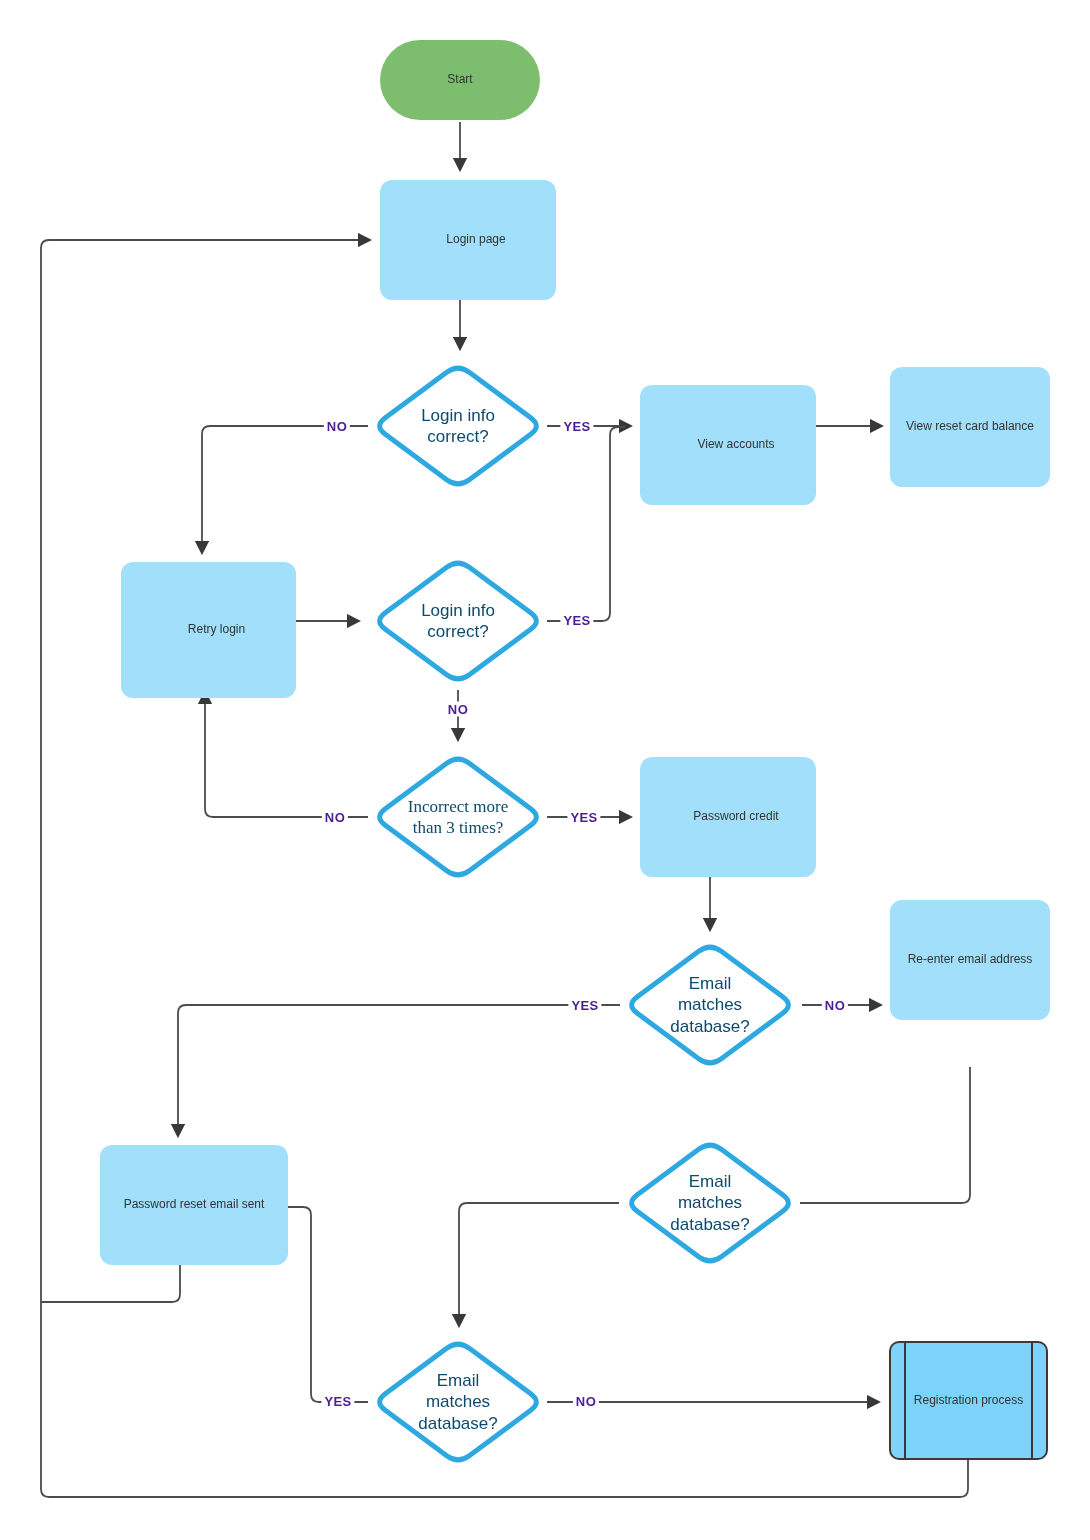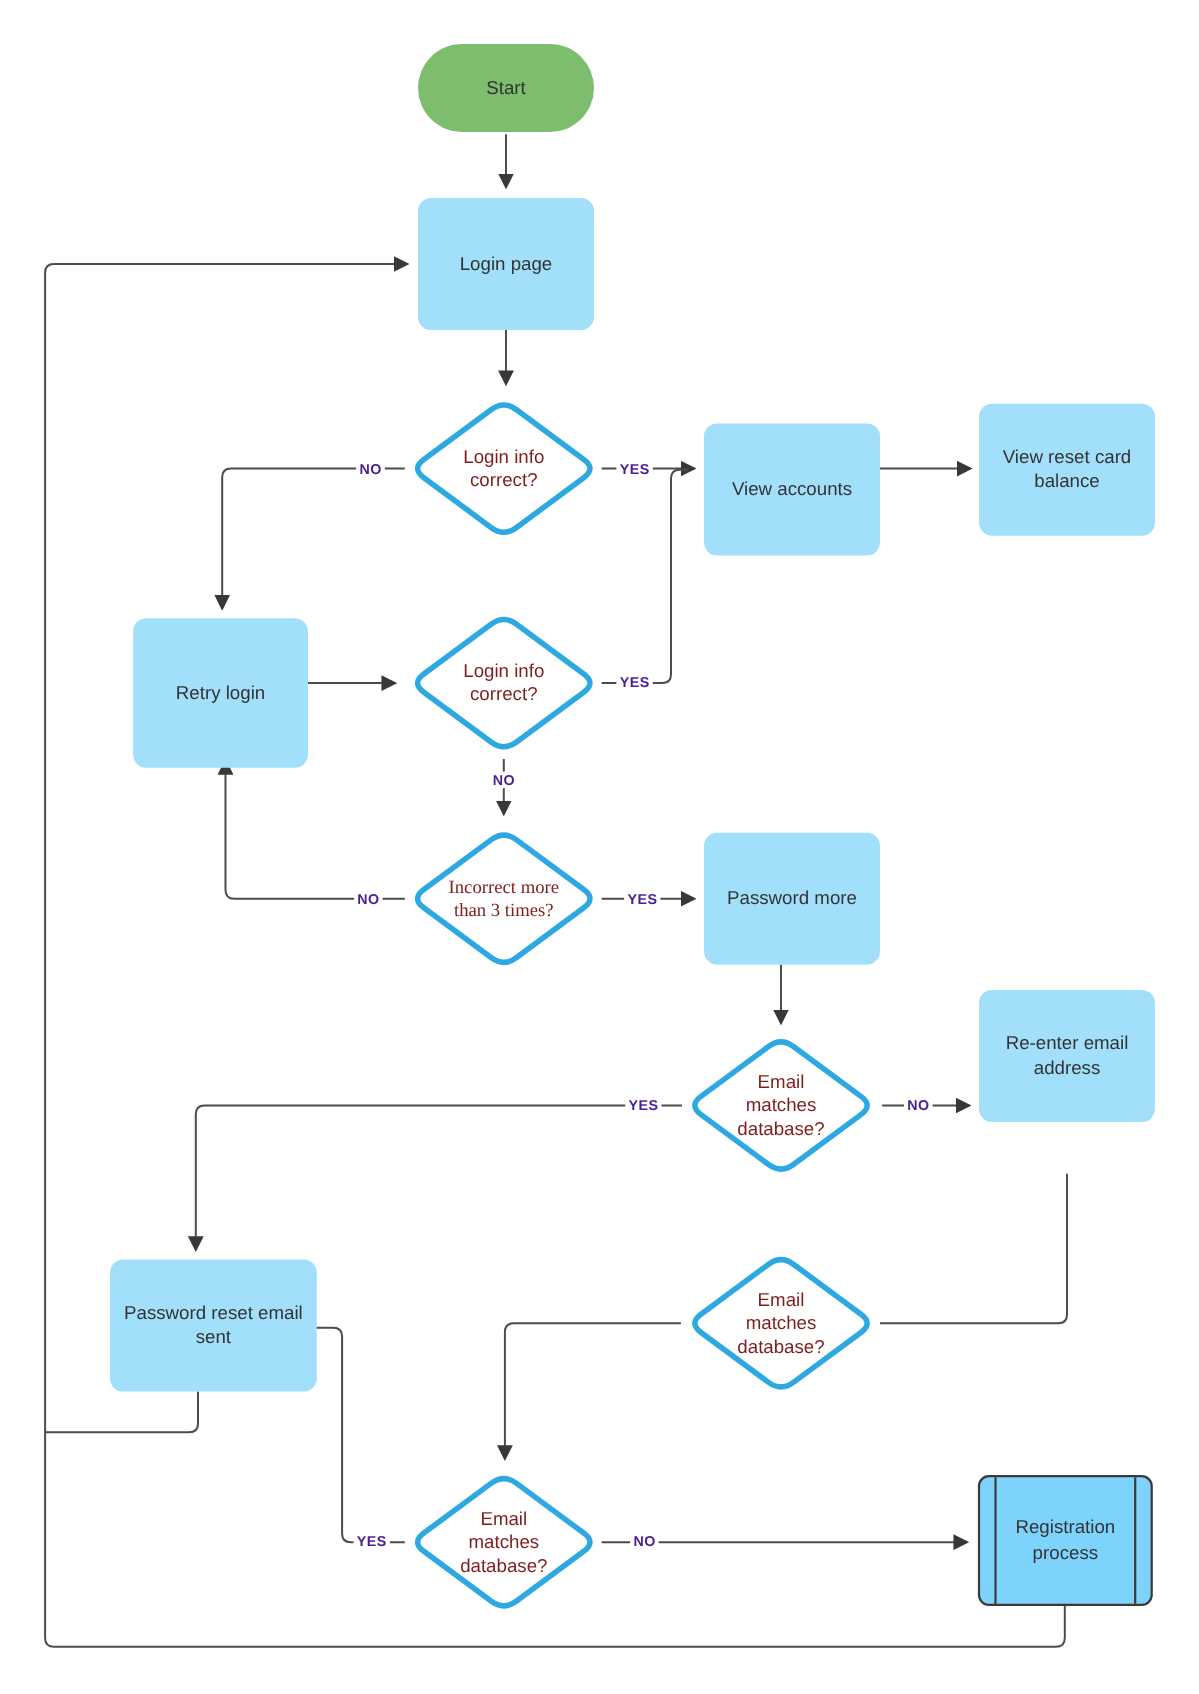--- a/index.html
+++ b/index.html
@@ -3,32 +3,32 @@
 <meta charset="utf-8">
 <style>
   html,body{margin:0;padding:0;background:#fff;}
   .stage{
     position:relative;width:1090px;height:1540px;background:#fff;overflow:hidden;
     font-family:"Liberation Sans", sans-serif;
   }
   .edges{position:absolute;left:0;top:0;width:1090px;height:1540px;}
   .node{
     position:absolute;display:flex;align-items:center;justify-content:center;
-    text-align:center;font-size:17px;color:#333;line-height:1.3;
+    text-align:center;font-size:12px;color:#333;line-height:1.3;
   }
-  .proc{background:#A1DFFB;border-radius:12px;}
+  .proc{background:#A1DFFB;border-radius:12px;padding-left:16px;}
   .terminator{background:#7CBE6D;border-radius:40px;}
   .predef{background:#7dd3fc;border:2px solid #3E3939;border-radius:10px;box-sizing:border-box;}
   .stripe{position:absolute;top:0;bottom:0;width:2px;background:#3E3939;}
   .stripe.l{left:13px;} .stripe.r{right:13px;}
   .diamond{position:absolute;width:176px;height:134px;}
   .diamond svg{position:absolute;left:0;top:0;}
   .diamond .dlabel{
     position:absolute;left:50%;top:50%;transform:translate(-50%,-50%);
-    width:108px;text-align:center;font-size:17px;color:#7f1d1d;line-height:1.25;
+    width:108px;text-align:center;font-size:17px;color:#0c4a6e;line-height:1.25;
   }
   .dlabel.narrow{width:96px;}
   .elabel{
     position:absolute;transform:translate(-50%,-50%);
     font-size:13px;font-weight:bold;color:#4c1d95;background:#fff;
     padding:0 3px;letter-spacing:0.4px;white-space:nowrap;
   }
 </style>
 </head>
 <body>
@@ -99,21 +99,21 @@
   </div>
 
   <div class="diamond" style="left:370px;top:750px;font-family:Liberation Serif, serif;">
     <svg width="176" height="134" viewBox="0 0 176 134">
       <path d="M76.7,13.3 Q88,5 99.3,13.3 L160.7,58.7 Q172,67 160.7,75.3 L99.3,120.7 Q88,129 76.7,120.7 L15.3,75.3 Q4,67 15.3,58.7 Z" fill="#FFFFFF" stroke="#2EA8E0" stroke-width="5" stroke-linejoin="round"></path>
     </svg>
     <span class="dlabel">Incorrect more than 3 times?</span>
   </div>
 
   <div class="node proc" style="left:640px;top:757px;width:160px;height:120px;">
-    <span>Password more</span>
+    <span>Password credit</span>
   </div>
 
   <div class="diamond" style="left:622px;top:938px;">
     <svg width="176" height="134" viewBox="0 0 176 134">
       <path d="M76.7,13.3 Q88,5 99.3,13.3 L160.7,58.7 Q172,67 160.7,75.3 L99.3,120.7 Q88,129 76.7,120.7 L15.3,75.3 Q4,67 15.3,58.7 Z" fill="#FFFFFF" stroke="#2EA8E0" stroke-width="5" stroke-linejoin="round"></path>
     </svg>
     <span class="dlabel narrow">Email matches database?</span>
   </div>
 
   <div class="node proc" style="left:890px;top:900px;width:160px;height:120px;padding:0 14px;box-sizing:border-box;">

